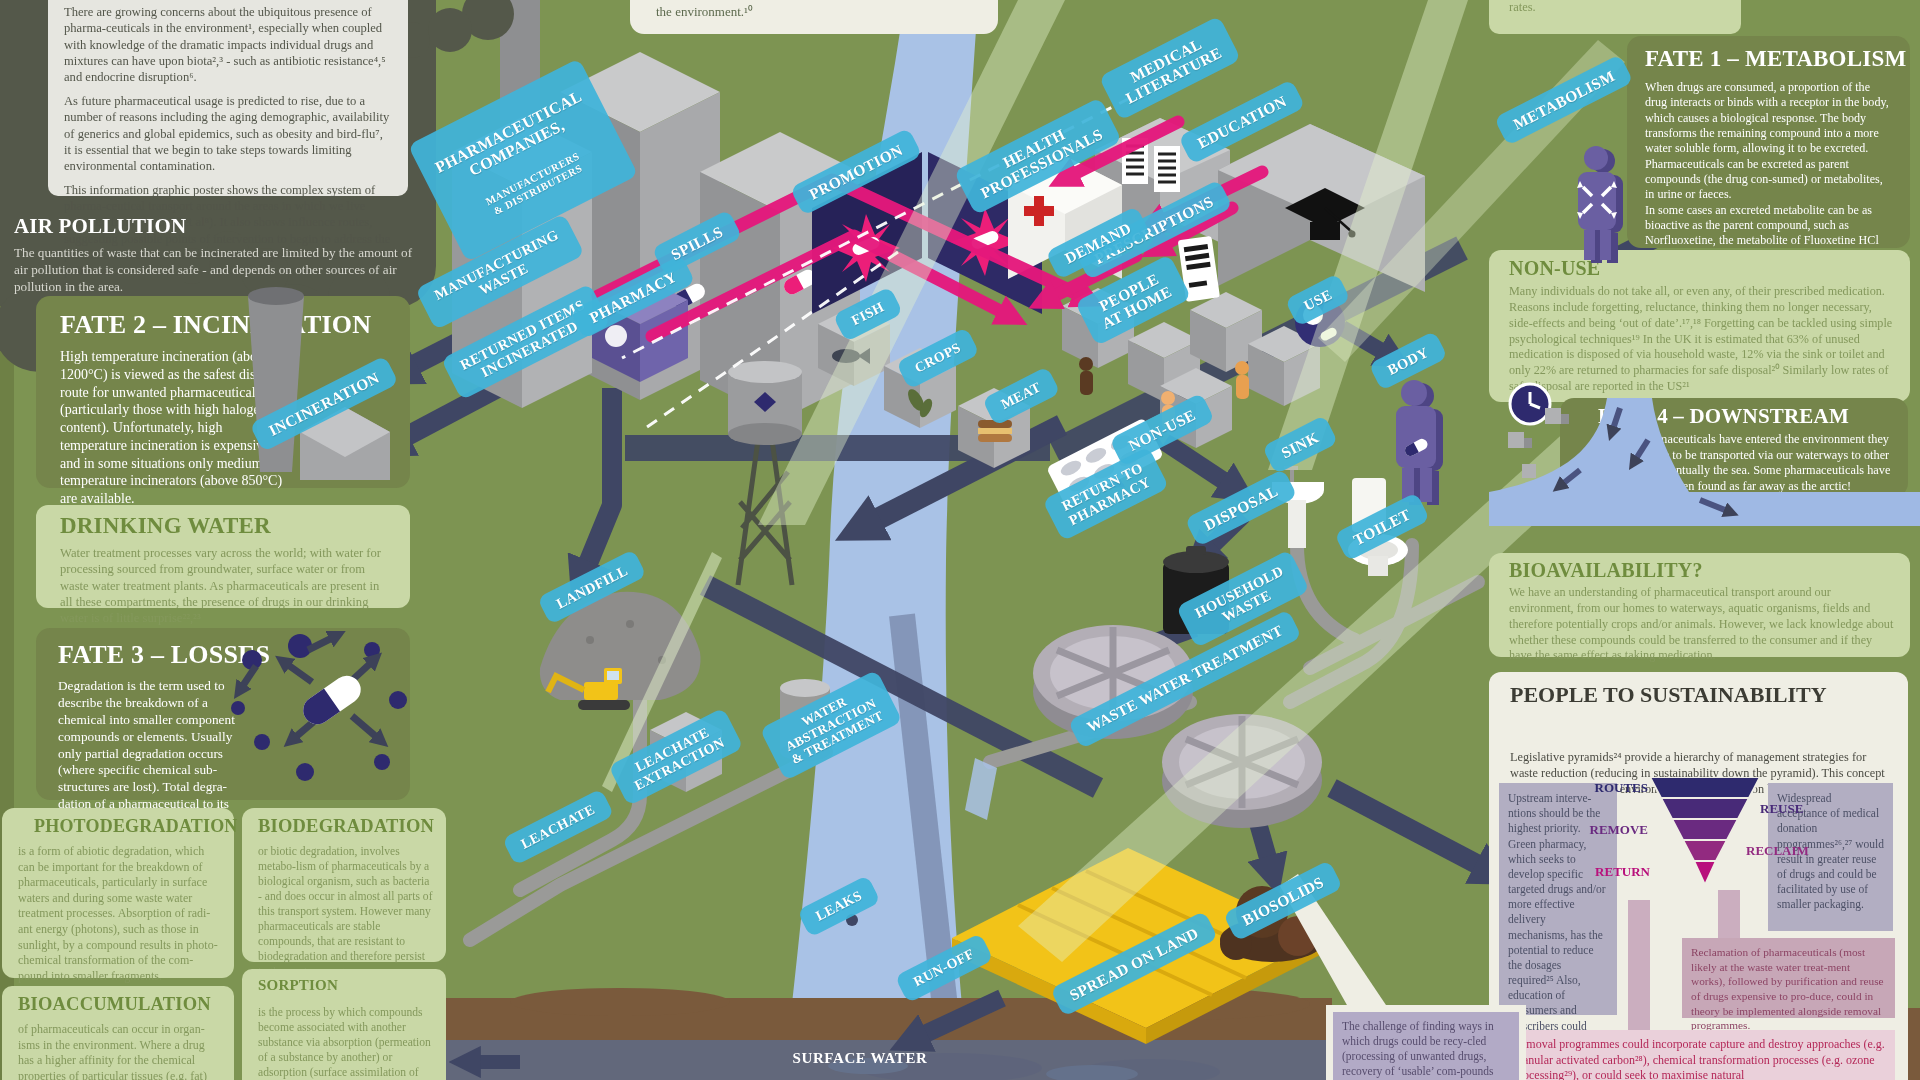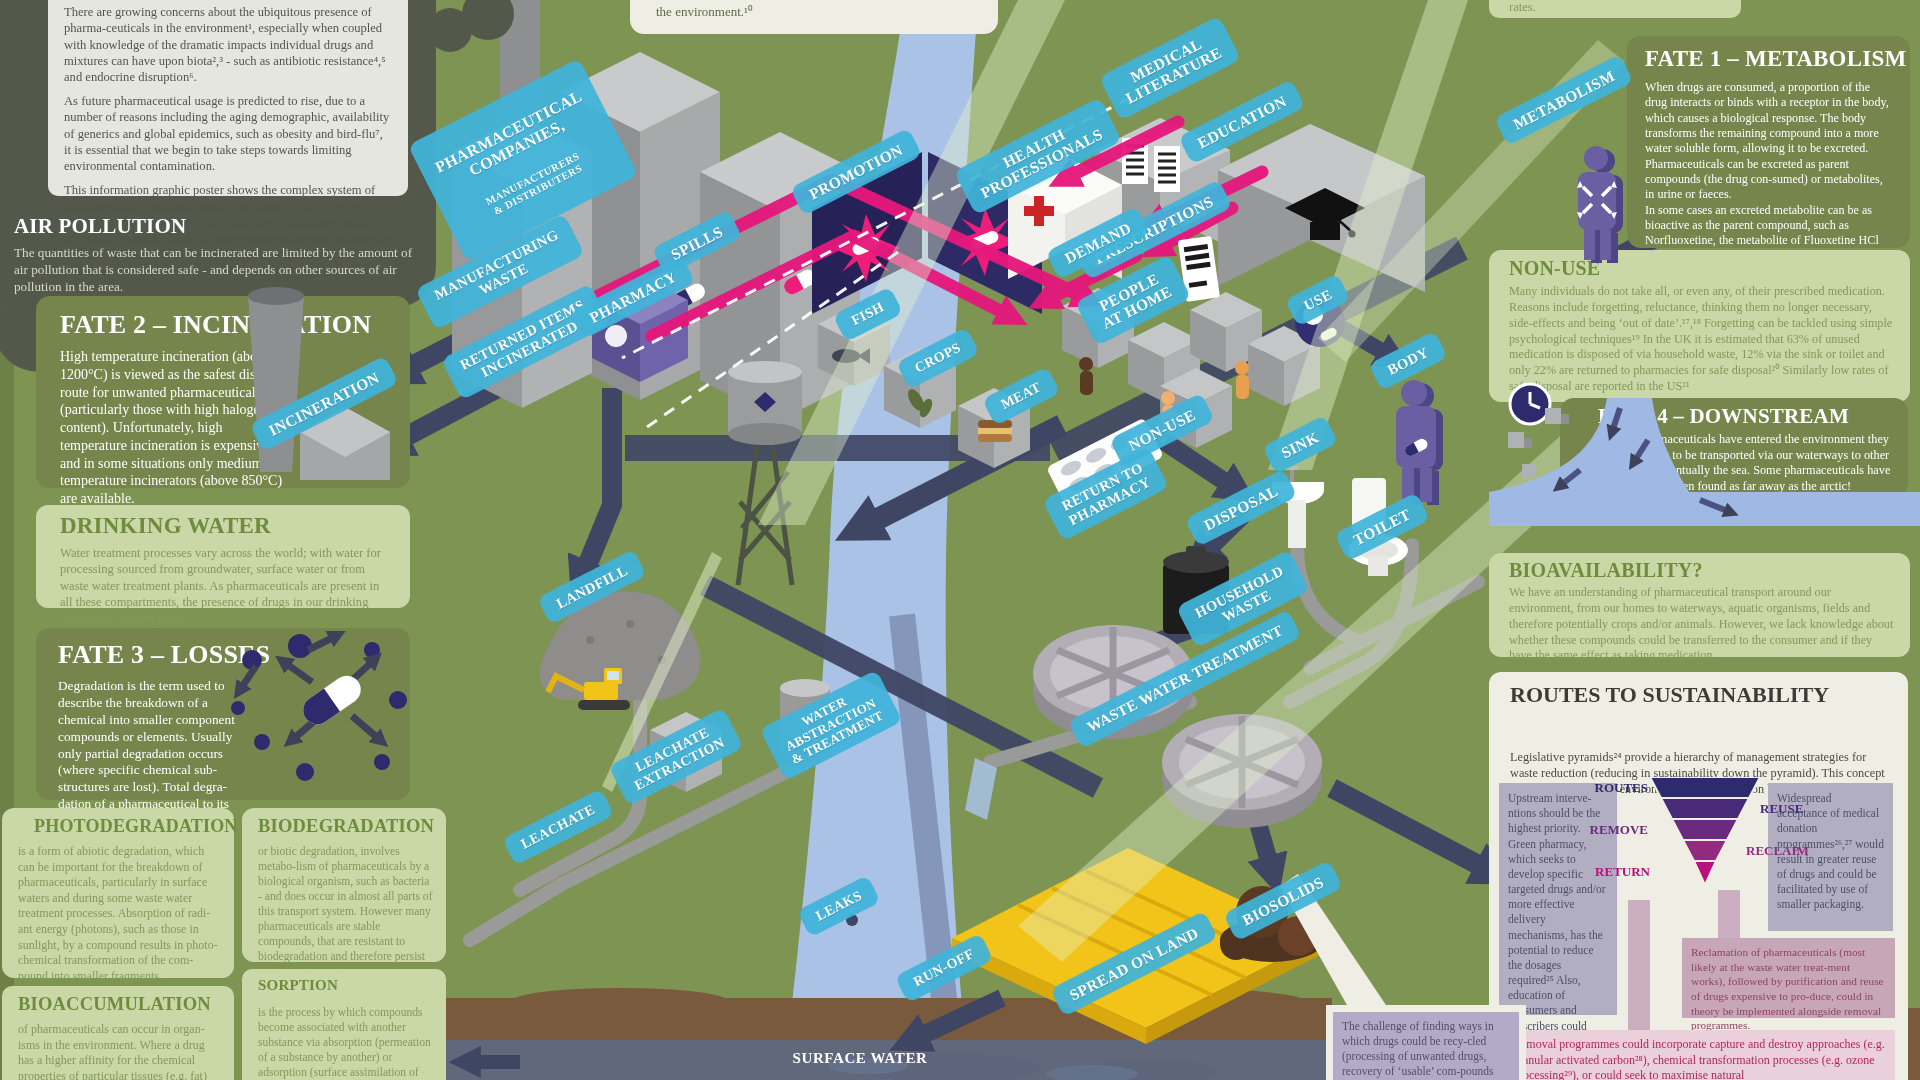--- a/index.html
+++ b/index.html
@@ -383,21 +383,21 @@
   </div>
 
   <div class="panel-light" style="left:242px;top:969px;width:204px;height:111px;border-radius:10px 10px 0 0;z-index:3;">
     <div class="h-green" style="position:absolute;left:16px;top:8px;font-size:15px;">SORPTION</div>
     <div class="t-green" style="position:absolute;left:16px;top:36px;width:176px;font-size:11.6px;">is the process by which compounds become associated with another substance via absorption (permeation of a substance by another) or adsorption (surface assimilation of one substance upon another). This is a process often seen in high organic content materials</div>
   </div>
 
   <div class="panel-cream" style="left:630px;top:-6px;width:368px;height:40px;border-radius:0 0 14px 14px;z-index:3;">
     <div style="position:absolute;left:26px;top:8px;color:#5d6a4e;font-size:13px;">the environment.¹⁰</div>
   </div>
-  <div class="panel-light" style="left:1489px;top:0;width:252px;height:18px;border-radius:0 0 10px 10px;z-index:3;">
+  <div class="panel-light" style="left:1489px;top:0;width:252px;height:34px;border-radius:0 0 10px 10px;z-index:3;">
     <div style="position:absolute;left:20px;top:0;color:#84985c;font-size:12.5px;">rates.</div>
   </div>
 
   <div class="panel-olive" style="left:1627px;top:36px;width:283px;height:212px;z-index:3;">
     <div class="h-white" style="position:absolute;left:18px;top:10px;font-size:23px;">FATE 1 – METABOLISM</div>
     <div class="t-white" style="position:absolute;left:18px;top:44px;width:250px;font-size:12.1px;white-space:pre-line;">When drugs are consumed, a proportion of the drug interacts or binds with a receptor in the body, which causes a biological response. The body transforms the remaining compound into a more water soluble form, allowing it to be excreted. Pharmaceuticals can be excreted as parent compounds (the drug con-sumed) or metabolites, in urine or faeces.
 In some cases an excreted metabolite can be as bioactive as the parent compound, such as Norfluoxetine, the metabolite of Fluoxetine HCl (Prozac®).</div>
   </div>
 
   <div class="panel-light" style="left:1489px;top:250px;width:421px;height:152px;z-index:3;">
@@ -409,21 +409,21 @@
     <div class="h-white" style="position:absolute;left:38px;top:6px;font-size:21px;">FATE 4 – DOWNSTREAM</div>
     <div class="t-white" style="position:absolute;left:38px;top:34px;width:300px;font-size:12.3px;text-align:center;">Once pharmaceuticals have entered the environment they can continue to be transported via our waterways to other towns and eventually the sea. Some pharmaceuticals have even been found as far away as the arctic!</div>
   </div>
 
   <div class="panel-light" style="left:1489px;top:553px;width:421px;height:104px;z-index:3;">
     <div class="h-green" style="position:absolute;left:20px;top:6px;font-size:20px;">BIOAVAILABILITY?</div>
     <div class="t-green" style="position:absolute;left:20px;top:32px;width:386px;font-size:12.2px;">We have an understanding of pharmaceutical transport around our environment, from our homes to waterways, aquatic organisms, fields and therefore potentially crops and/or animals. However, we lack knowledge about whether these compounds could be transferred to the consumer and if they have the same effect as taking medication.</div>
   </div>
 
   <div class="panel-cream" style="left:1489px;top:672px;width:419px;height:408px;border-radius:12px 12px 0 0;z-index:3;">
-    <div style="position:absolute;left:21px;top:10px;color:#3c3c34;font-weight:bold;font-size:22px;">ROUTES TO SUSTAINABILITY</div>
+    <div style="position:absolute;left:21px;top:10px;color:#3c3c34;font-weight:bold;font-size:22px;">PEOPLE TO SUSTAINABILITY</div>
     <div style="position:absolute;left:21px;top:78px;width:380px;color:#4c4c44;font-size:12.3px;line-height:1.3;">Legislative pyramids²⁴ provide a hierarchy of management strategies for waste reduction (reducing in sustainability down the pyramid). This concept could be used to limit environmental contamination by pharmaceuticals.</div>
   </div>
 
   <div class="graybox" style="left:1499px;top:783px;width:118px;height:232px;box-sizing:border-box;">Upstream interve-ntions should be the highest priority. Green pharmacy, which seeks to develop specific targeted drugs and/or more effective delivery mechanisms, has the potential to reduce the dosages required²⁵ Also, education of consumers and prescribers could result in more appropriate disposal and reduce unnecessary prescribing.</div>
   <div class="graybox" style="left:1768px;top:783px;width:125px;height:148px;box-sizing:border-box;">Widespread acceptance of medical donation programmes²⁶,²⁷ would result in greater reuse of drugs and could be facilitated by use of smaller packaging.</div>
 
   <div class="abs" style="left:1628px;top:900px;width:22px;height:130px;background:#cbaebf;z-index:3;"></div>
   <div class="abs" style="left:1718px;top:890px;width:22px;height:50px;background:#cbaebf;z-index:3;"></div>
 
   <div class="abs" style="left:1682px;top:938px;width:213px;height:80px;background:#c7a7b7;color:#8c4464;font-size:11.3px;line-height:1.3;padding:7px 9px;box-sizing:border-box;z-index:4;">Reclamation of pharmaceuticals (most likely at the waste water treat-ment works), followed by purification and reuse of drugs expensive to pro-duce, could in theory be implemented alongside removal programmes.</div>

